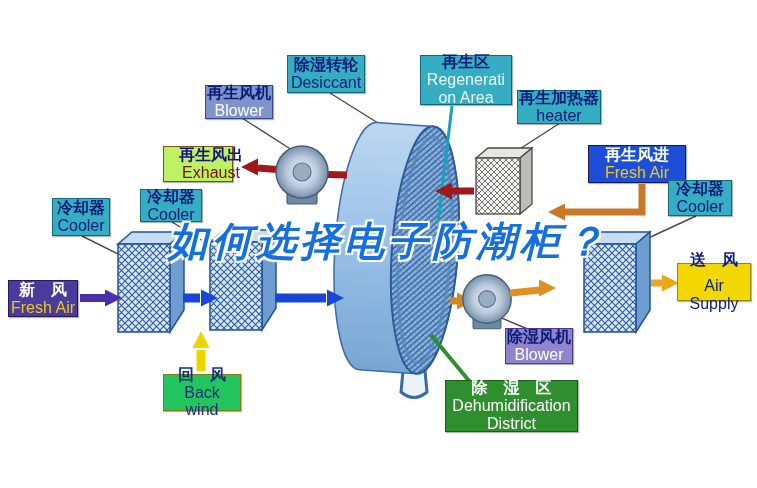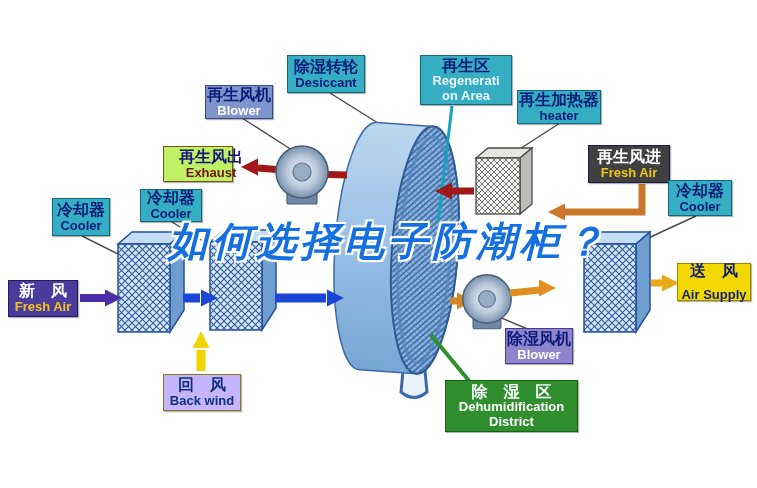--- a/index.html
+++ b/index.html
@@ -7,58 +7,58 @@
   .canvas { position:relative; width:757px; height:488px; background:#ffffff; overflow:hidden; }
   .canvas > svg { position:absolute; left:0; top:0; }
 
   .lbl {
     position:absolute; display:flex; flex-direction:column;
     align-items:center; justify-content:center; text-align:center;
     border:1.5px solid; line-height:1.12; padding:1px 2px; z-index:3;
     box-shadow:1px 1px 1px rgba(0,0,0,.3);
   }
   .lbl .zh { font-size:16px; font-weight:bold; white-space:nowrap; }
-  .lbl .en { font-size:13px; font-weight:bold; }
+  .lbl .en { font-size:16px; font-weight:normal; }
 
   .l-desiccant   { left:287px; top:55px;  width:78px;  height:38px; background:#35AEC4; border-color:#14687C; }
   .l-desiccant .zh, .l-desiccant .en { color:#0A1C78; }
 
   .l-regenarea   { left:420px; top:55px;  width:92px;  height:50px; background:#35AEC4; border-color:#14687C; }
   .l-regenarea .zh { color:#0A1C78; }
   .l-regenarea .en { color:#E9F7FA; }
 
   .l-regenblower { left:205px; top:85px;  width:68px;  height:34px; background:#8094CC; border-color:#39488E;align-items:center; }
   .l-regenblower .zh { color:#0A1C78; }
   .l-regenblower .en { color:#FFFFFF; }
 
   .l-regenheater { left:517px; top:90px;  width:84px;  height:34px; background:#35AEC4; border-color:#14687C; }
   .l-regenheater .zh, .l-regenheater .en { color:#0A1C78; }
 
   .l-exhaust     { left:163px; top:146px; width:70px;  height:36px; background:#bef264; border-color:#7C5212;padding-left:28px; }
   .l-exhaust .zh { color:#14147C; }
   .l-exhaust .en { color:#6E1414; }
 
-  .l-regenfresh  { left:588px; top:145px; width:82px;  height:38px; background:#404040; border-color:#1A1A50; }
+  .l-regenfresh  { left:588px; top:145px; width:98px;  height:38px; background:#1d4ed8; border-color:#1A1A50; }
   .l-regenfresh .zh { color:#FFFFFF; }
   .l-regenfresh .en { color:#F0C818; }
 
   .l-coolerleft  { left:52px;  top:198px; width:58px;  height:38px; background:#35AEC4; border-color:#14687C; }
   .l-coolermid   { left:140px; top:189px; width:62px;  height:33px; background:#35AEC4; border-color:#14687C; }
   .l-coolerright { left:668px; top:180px; width:64px;  height:36px; background:#35AEC4; border-color:#14687C; }
   .l-coolerleft .zh,.l-coolerleft .en,.l-coolermid .zh,.l-coolermid .en,
   .l-coolerright .zh,.l-coolerright .en { color:#0A1C78; }
 
   .l-freshair    { left:8px;   top:280px; width:70px;  height:37px; background:#4A3C9C; border-color:#241A60; }
   .l-freshair .zh { color:#FFFFFF; }
   .l-freshair .en { color:#F0C818; }
 
   .l-airsupply   { left:677px; top:263px; width:74px;  height:38px; background:#F2D800; border-color:#9A8A00;gap:8px; }
   .l-airsupply .zh, .l-airsupply .en { color:#10207C; }
 
-  .l-backwind    { left:163px; top:374px; width:78px;  height:37px; background:#c4b5fd; border-color:#8A7A14; }
+  .l-backwind    { left:163px; top:374px; width:78px;  height:37px; background:#22c55e; border-color:#8A7A14; }
   .l-backwind .zh, .l-backwind .en { color:#14307C; }
 
   .l-dehblower   { left:505px; top:328px; width:68px;  height:36px; background:#9084CC; border-color:#483A90; }
   .l-dehblower .zh { color:#0A1C78; }
   .l-dehblower .en { color:#FFFFFF; }
 
   .l-dehdistrict { left:445px; top:380px; width:133px; height:52px; background:#2F8F2F; border-color:#156015; }
   .l-dehdistrict .zh, .l-dehdistrict .en { color:#FFFFFF; }
 
   .watermark {

